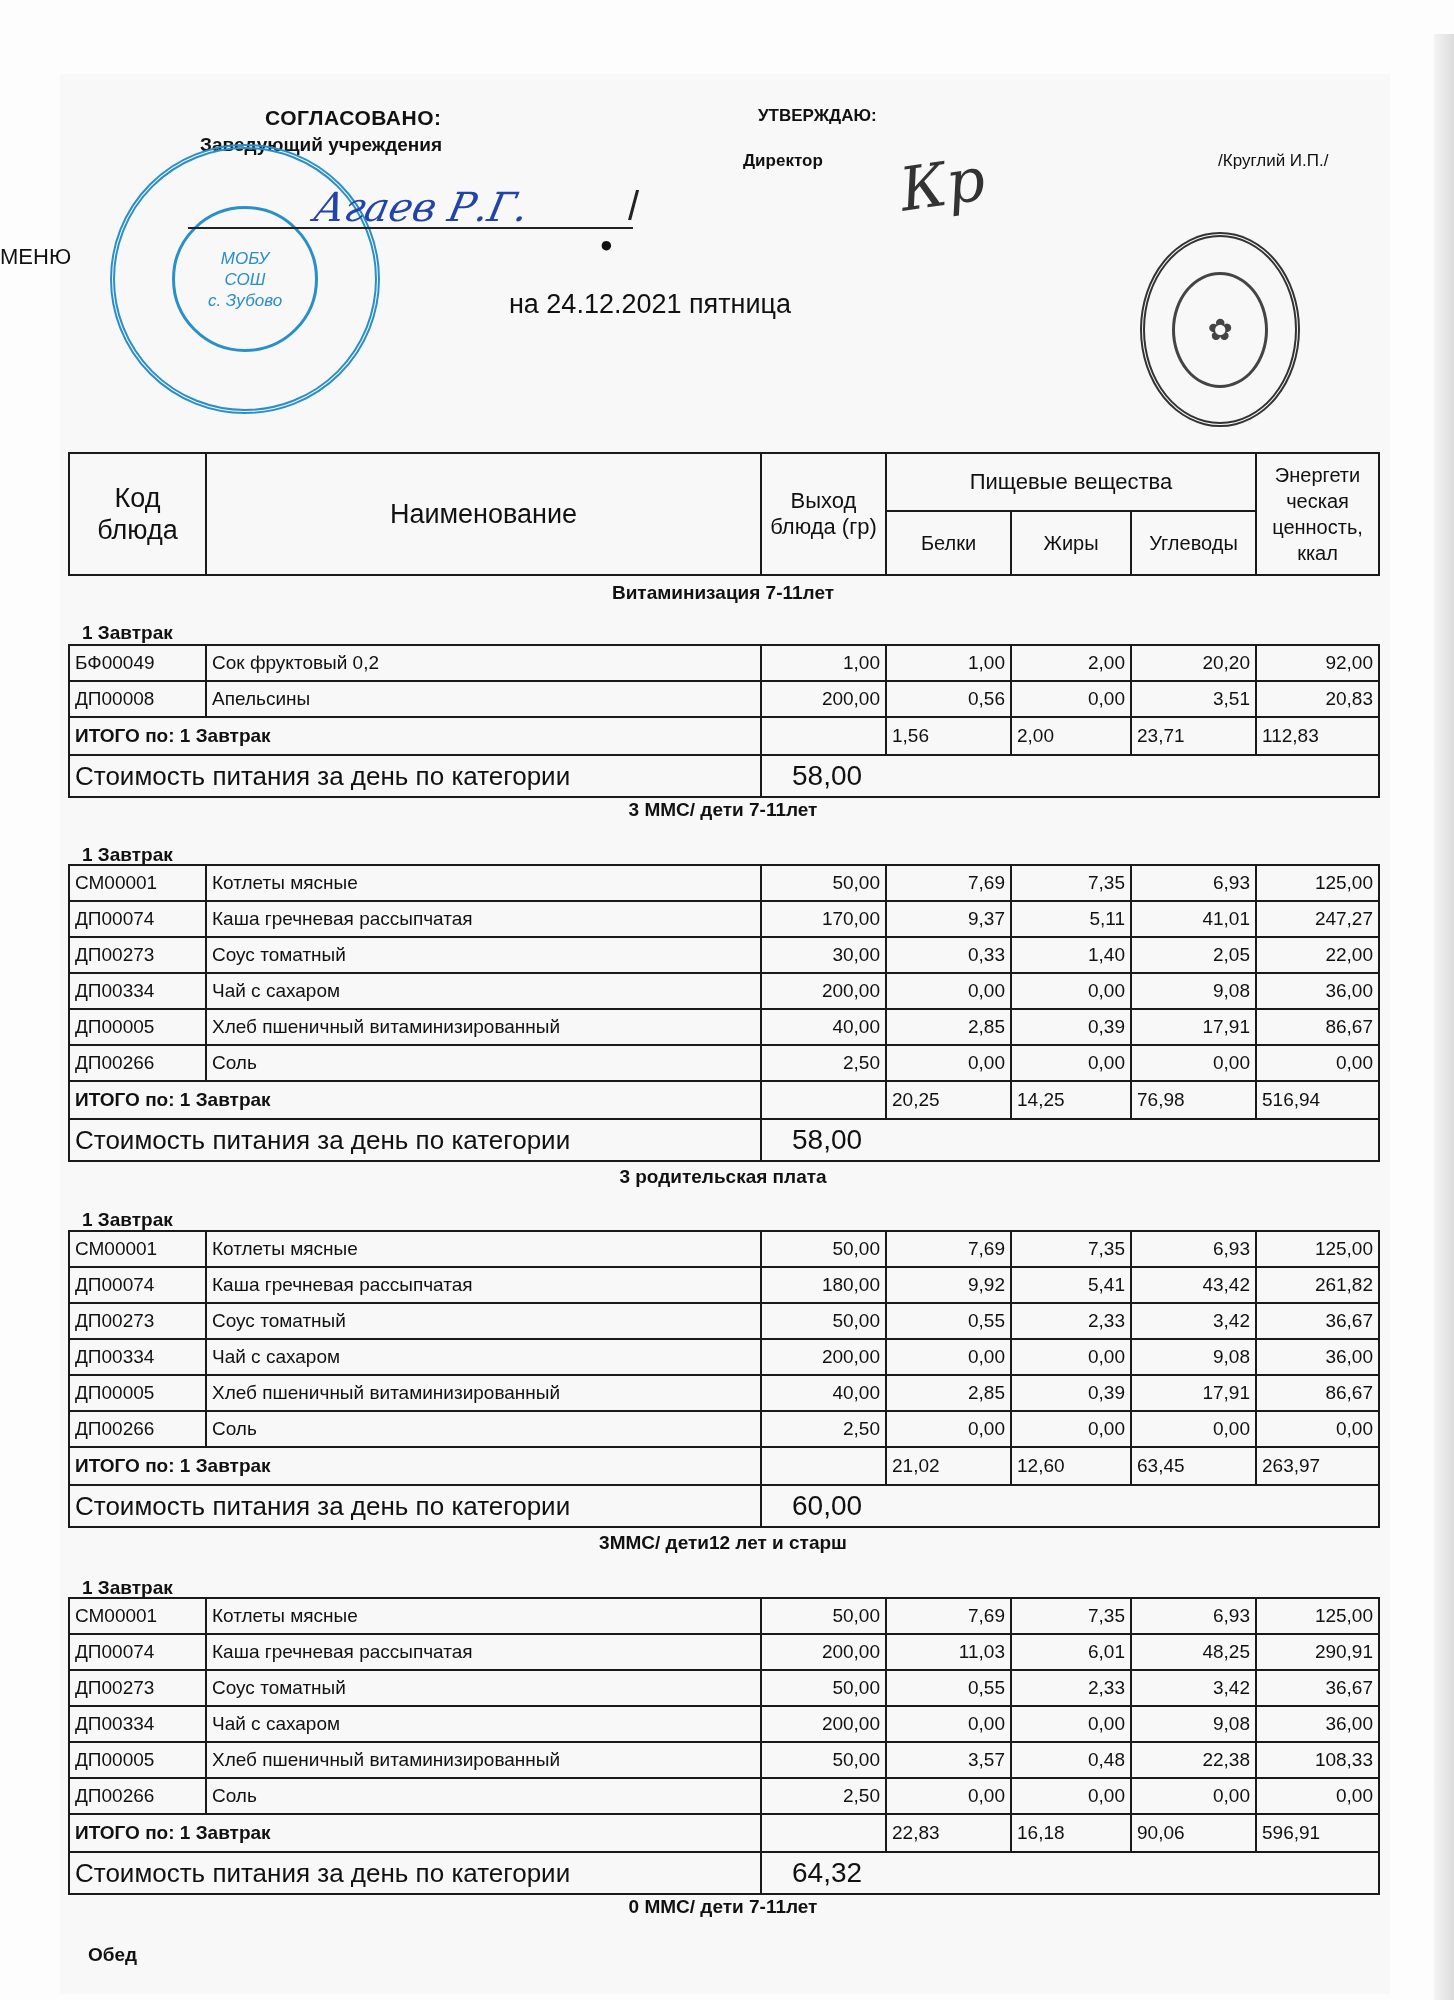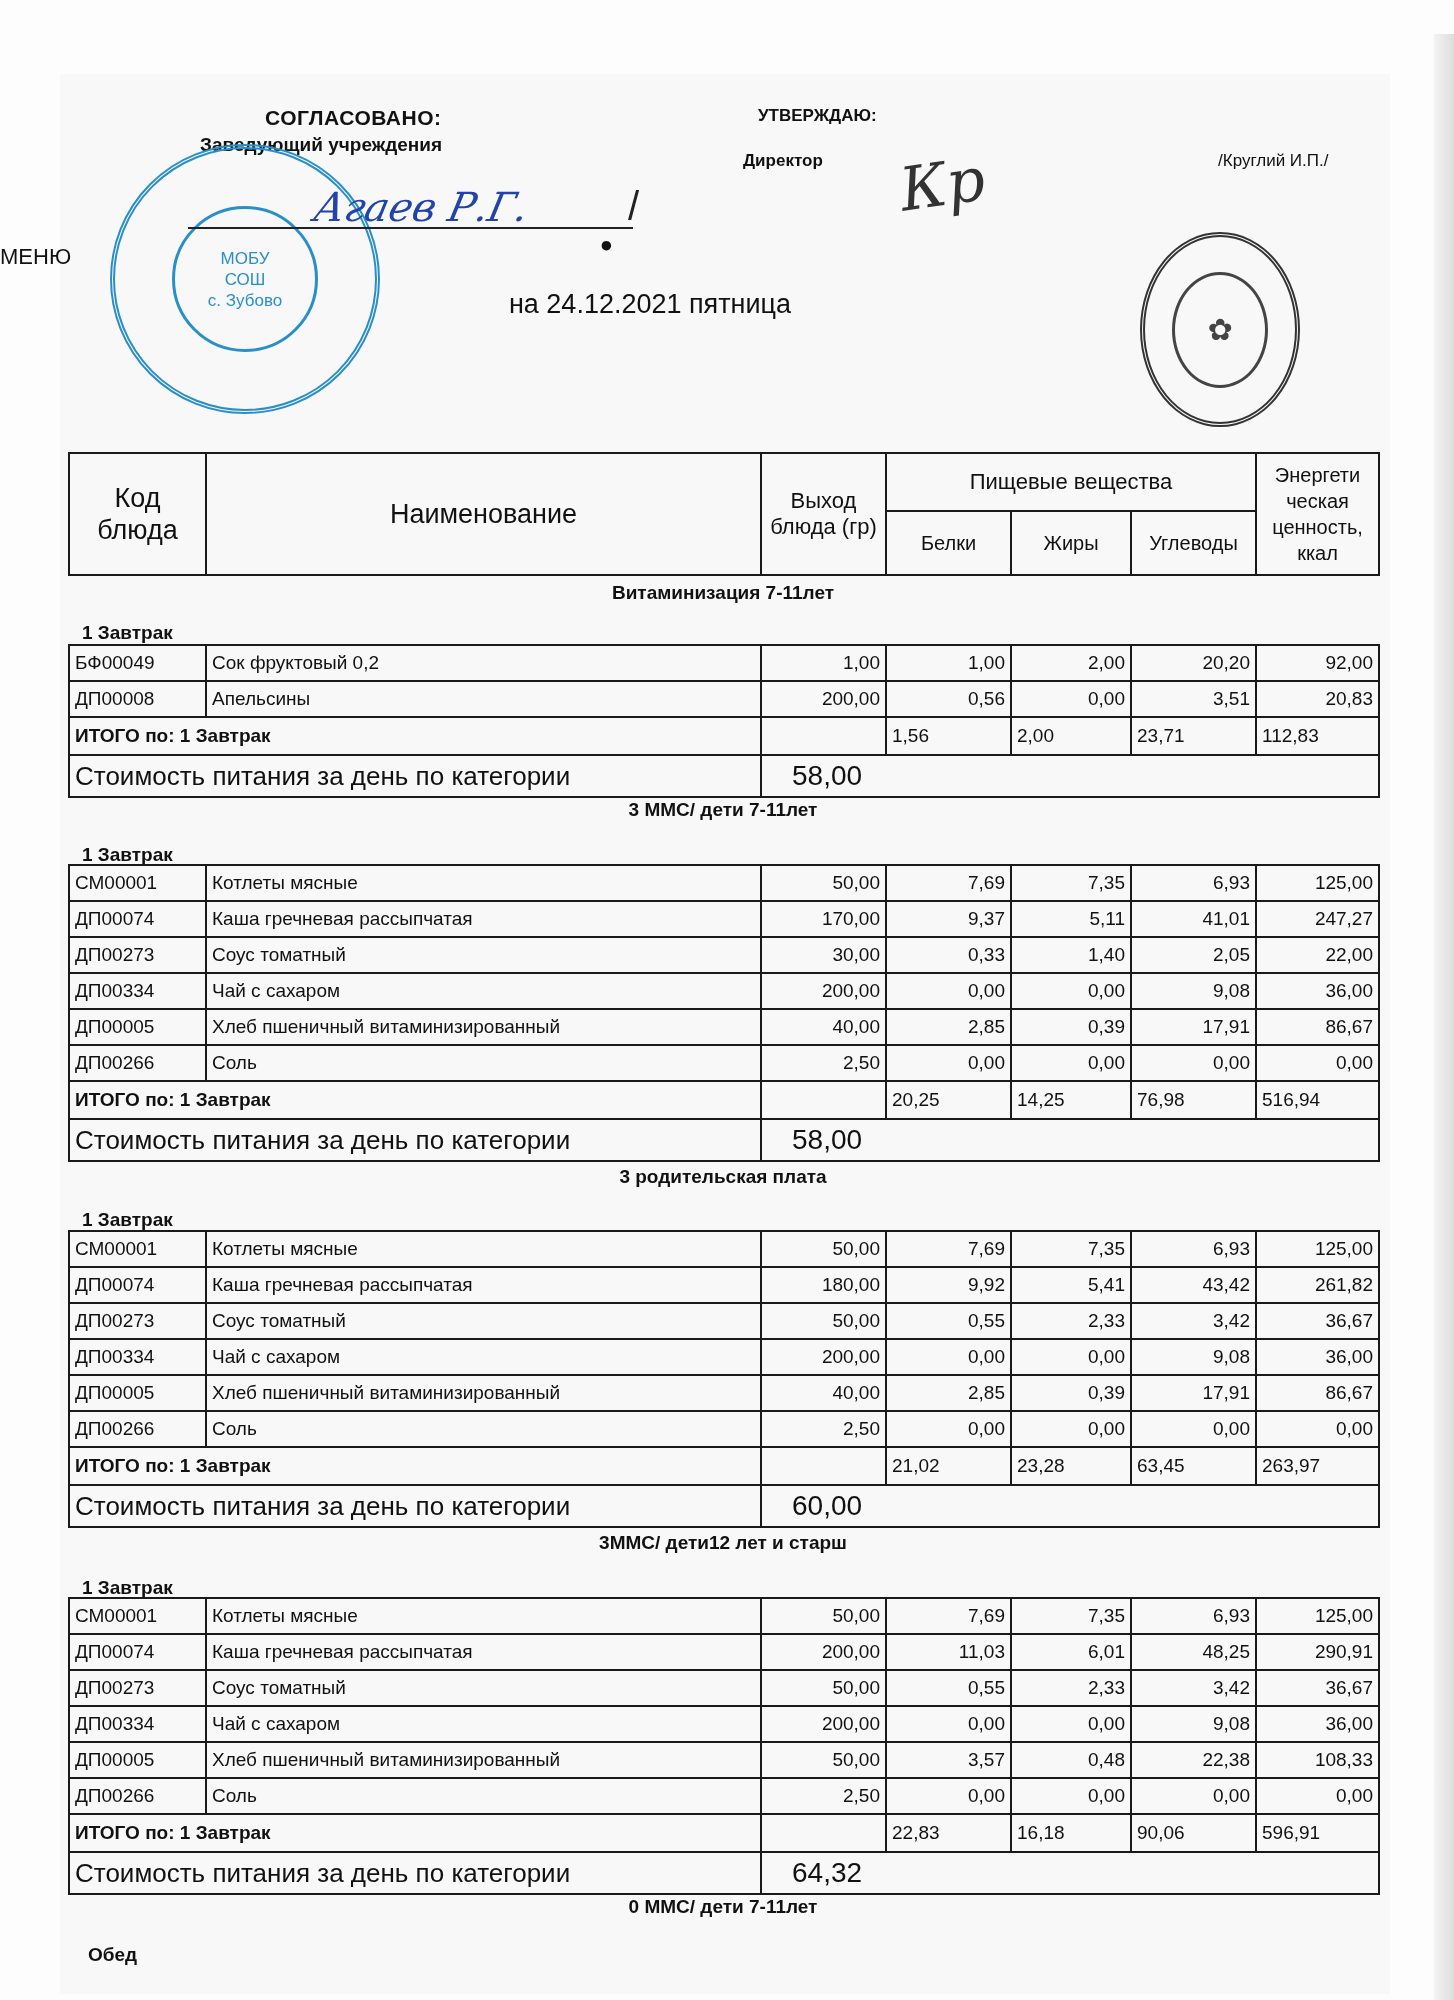--- a/index.html
+++ b/index.html
@@ -14,21 +14,21 @@
   .hdr-right-title{left:758px;top:72px;font-size:17px;font-weight:bold;}
   .hdr-right-sub{left:743px;top:117px;font-size:17px;font-weight:bold;}
   .hdr-right-name{left:1218px;top:117px;font-size:17px;font-weight:normal;}
   .sign-line{left:188px;top:193px;width:445px;height:2px;background:#222;}
   .sign-slash{left:560px;top:150px;font-size:40px;color:#222;}
   .sign-name{left:315px;top:150px;font-size:40px;color:#2244aa;font-style:italic;font-family:"DejaVu Serif",serif;transform:skewX(-12deg);}
   .sign-dir{left:900px;top:115px;font-size:60px;color:#333;font-style:italic;font-family:"DejaVu Serif",serif;transform:rotate(-8deg);}
   .stamp-blue{left:110px;top:110px;width:270px;height:270px;border-radius:50%;border:5px double #2a8fc8;box-sizing:border-box;
               display:flex;align-items:center;justify-content:center;}
   .stamp-blue-inner{width:140px;height:140px;border-radius:50%;border:3px solid #2a8fc8;display:flex;flex-direction:column;
-              align-items:center;justify-content:center;color:#2a8fc8;font-size:17px;line-height:21px;}
+              align-items:center;justify-content:center;color:#2a8fc8;font-size:17px;line-height:21px;font-style:italic;}
   .stamp-black{left:1140px;top:198px;width:160px;height:195px;border-radius:50%;border:5px double #333;box-sizing:border-box;
                display:flex;align-items:center;justify-content:center;}
   .stamp-black-inner{width:90px;height:110px;border-radius:50%;border:3px solid #444;display:flex;align-items:center;justify-content:center;font-size:30px;color:#444;}
   .doc-title{left:0;width:1300px;top:210px;text-align:left;font-size:22px;}
   .doc-date{left:0;width:1300px;top:255px;text-align:center;font-size:27px;}
   .ink{font-size:22px;color:#111;}
   table.menu{position:absolute;left:68px;width:1310px;border-collapse:collapse;table-layout:fixed;}
   table.menu td, table.menu th{border:2px solid #1a1a1a;padding:0 5px;font-weight:normal;}
   .hdr th{font-size:22px;line-height:26px;text-align:center;vertical-align:middle;}
   .hdr .sub{font-size:20px;}
@@ -291,21 +291,21 @@
       <td class="num">2,50</td>
       <td class="num">0,00</td>
       <td class="num">0,00</td>
       <td class="num">0,00</td>
       <td class="num">0,00</td>
     </tr>
     <tr class="total">
       <td colspan="2" class="lbl">ИТОГО по: 1 Завтрак</td>
       <td></td>
       <td class="num">21,02</td>
-      <td class="num">23,28</td>
+      <td class="num">12,60</td>
       <td class="num">63,45</td>
       <td class="num">263,97</td>
     </tr>
     <tr class="cost">
       <td colspan="2">Стоимость питания за день по категории</td>
       <td colspan="5" class="val">60,00</td>
     </tr>
   </tbody>
     </table>
 

